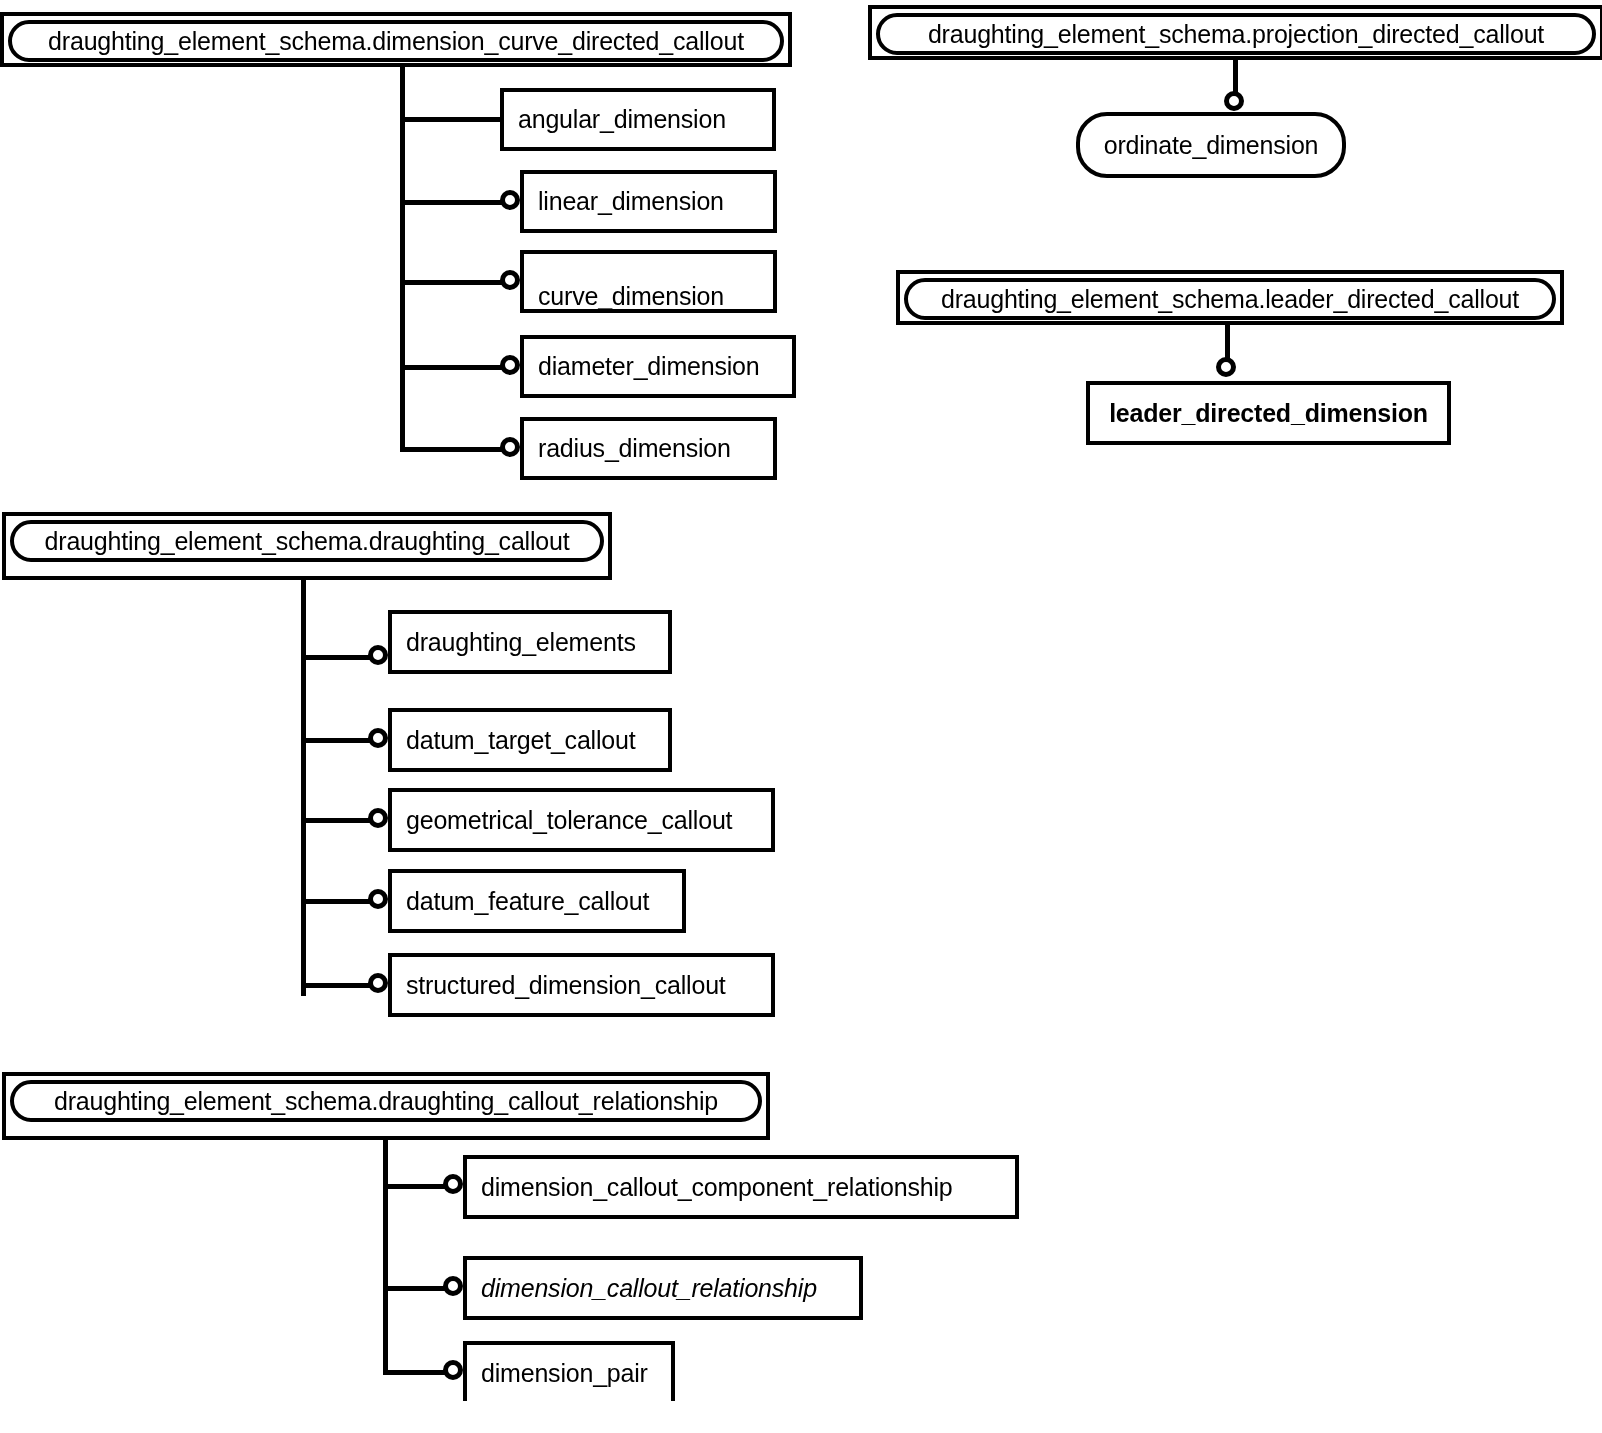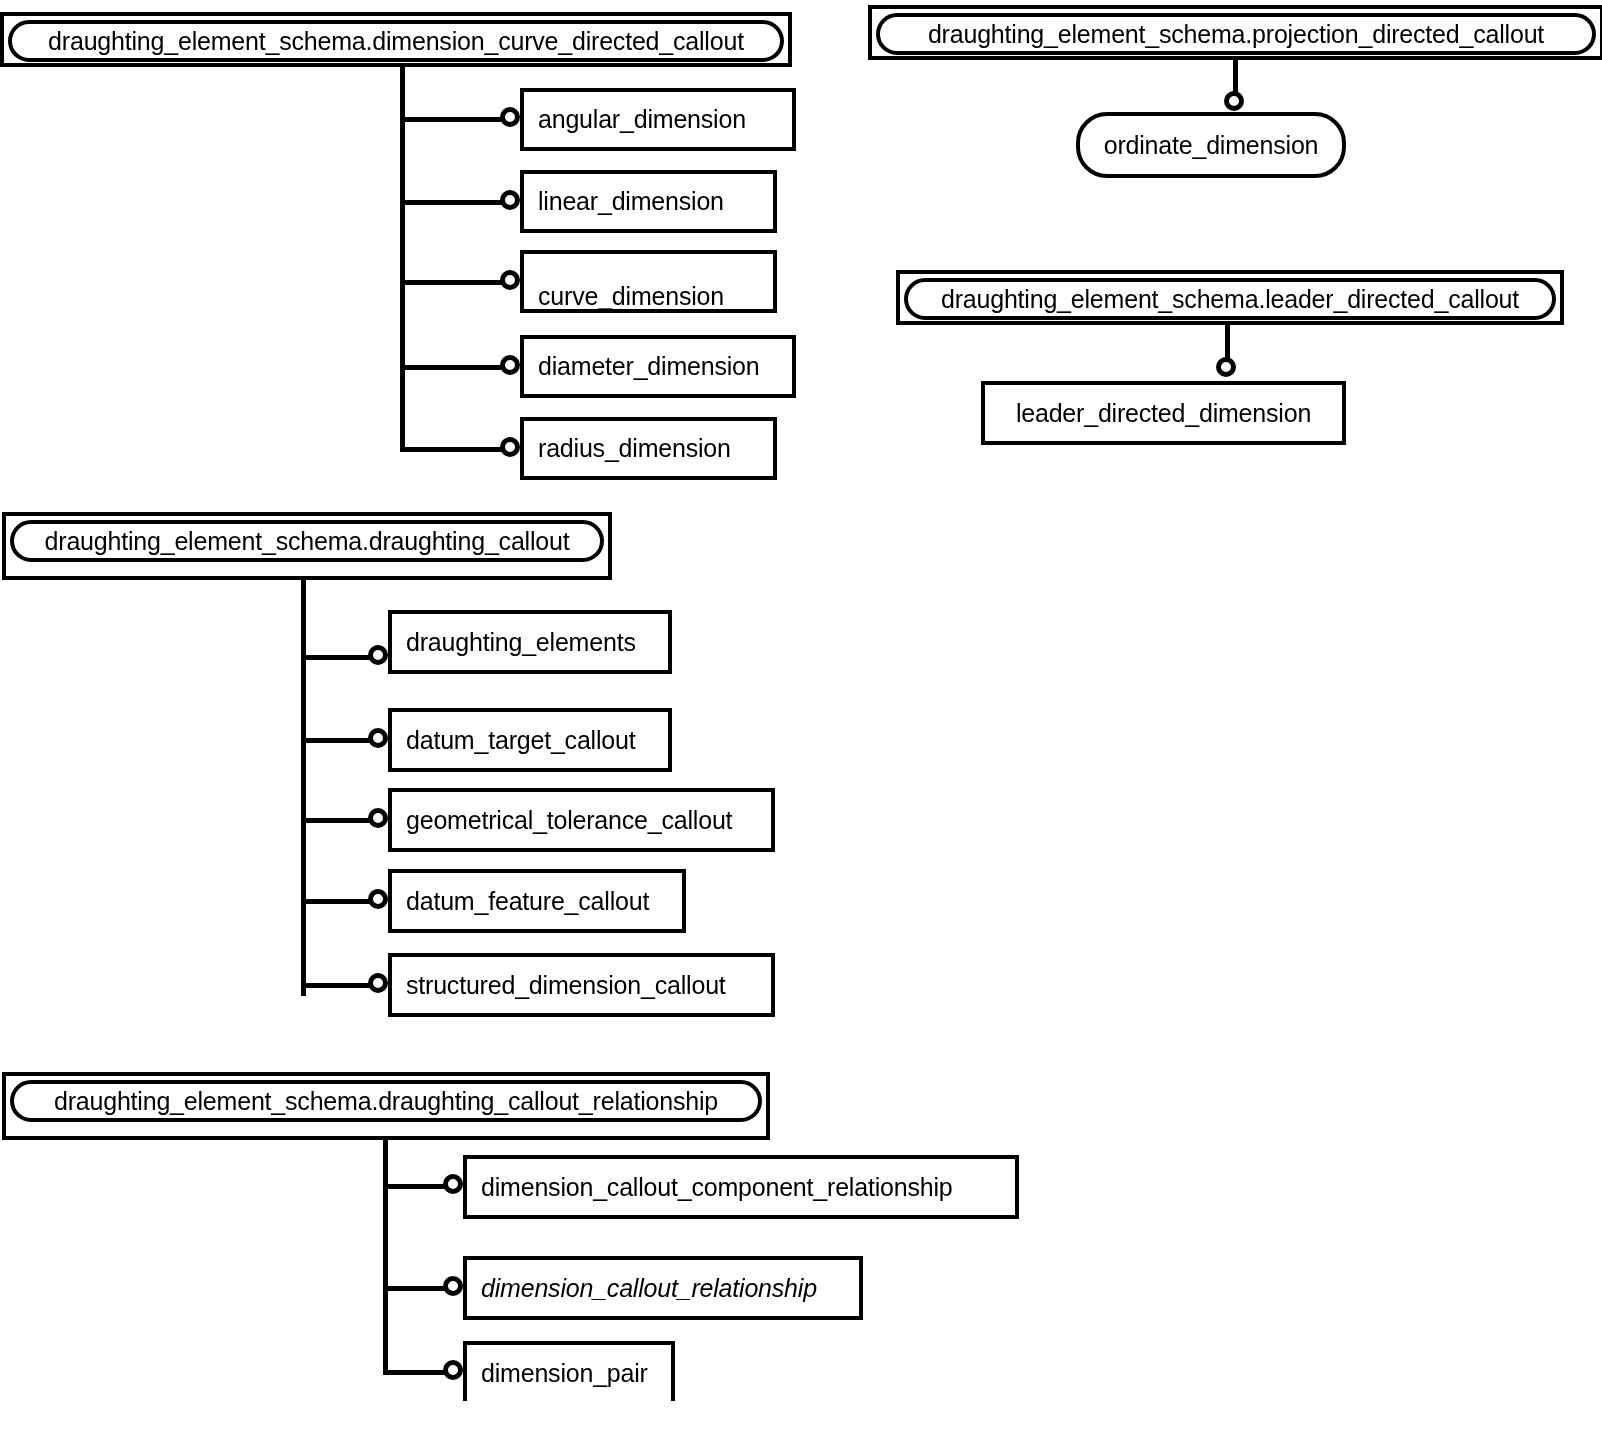--- a/index.html
+++ b/index.html
@@ -98,21 +98,21 @@
 
 <div id="canvas">
     <div class="schema-box" style="left: 0px; top: 12px; width: 792px; height: 55px;">
       <div class="inner">
         <span>draughting_element_schema.dimension_curve_directed_callout</span>
       </div>
     </div>
     <div class="v-line" style="left: 400px; top: 67px; height: 384px;"></div>
     <div class="h-line" style="left: 400px; top: 117px; width: 108px;"></div>
     <div class="circle" style="left: 500px; top: 107px;"></div>
-    <div class="entity-box" style="left: 520px; top: 88px; width: 276px; height: 63px;">
+    <div class="entity-box" style="left: 500px; top: 88px; width: 276px; height: 63px;">
       <span>angular_dimension</span>
     </div>
     <div class="h-line" style="left: 400px; top: 200px; width: 108px;"></div>
     <div class="circle" style="left: 500px; top: 190px;"></div>
     <div class="entity-box" style="left: 520px; top: 170px; width: 257px; height: 63px;">
       <span>linear_dimension</span>
     </div>
     <div class="h-line" style="left: 400px; top: 280px; width: 108px;"></div>
     <div class="circle" style="left: 500px; top: 270px;"></div>
     <div class="entity-box" style="left: 520px; top: 250px; width: 257px; height: 63px; align-items: flex-end;">
@@ -138,21 +138,21 @@
     <div class="entity-box center" style="left: 1076px; top: 112px; width: 270px; height: 66px; border-radius: 31px;">
       <span>ordinate_dimension</span>
     </div>
     <div class="schema-box" style="left: 896px; top: 270px; width: 668px; height: 55px;">
       <div class="inner">
         <span>draughting_element_schema.leader_directed_callout</span>
       </div>
     </div>
     <div class="v-line" style="left: 1225px; top: 325px; height: 33px;"></div>
     <div class="circle" style="left: 1216px; top: 357px;"></div>
-    <div class="entity-box center" style="left: 981px; top: 381px; width: 365px; height: 64px;">
+    <div class="entity-box center" style="left: 1086px; top: 381px; width: 365px; height: 64px; font-weight: bold;">
       <span>leader_directed_dimension</span>
     </div>
     <div class="schema-box" style="left: 2px; top: 512px; width: 610px; height: 68px; padding-left: 40px;">
       <div class="inner">
         <span>draughting_element_schema.draughting_callout</span>
       </div>
     </div>
     <div class="v-line" style="left: 301px; top: 580px; height: 416px;"></div>
     <div class="h-line" style="left: 301px; top: 655px; width: 75px;"></div>
     <div class="circle" style="left: 368px; top: 645px;"></div>

